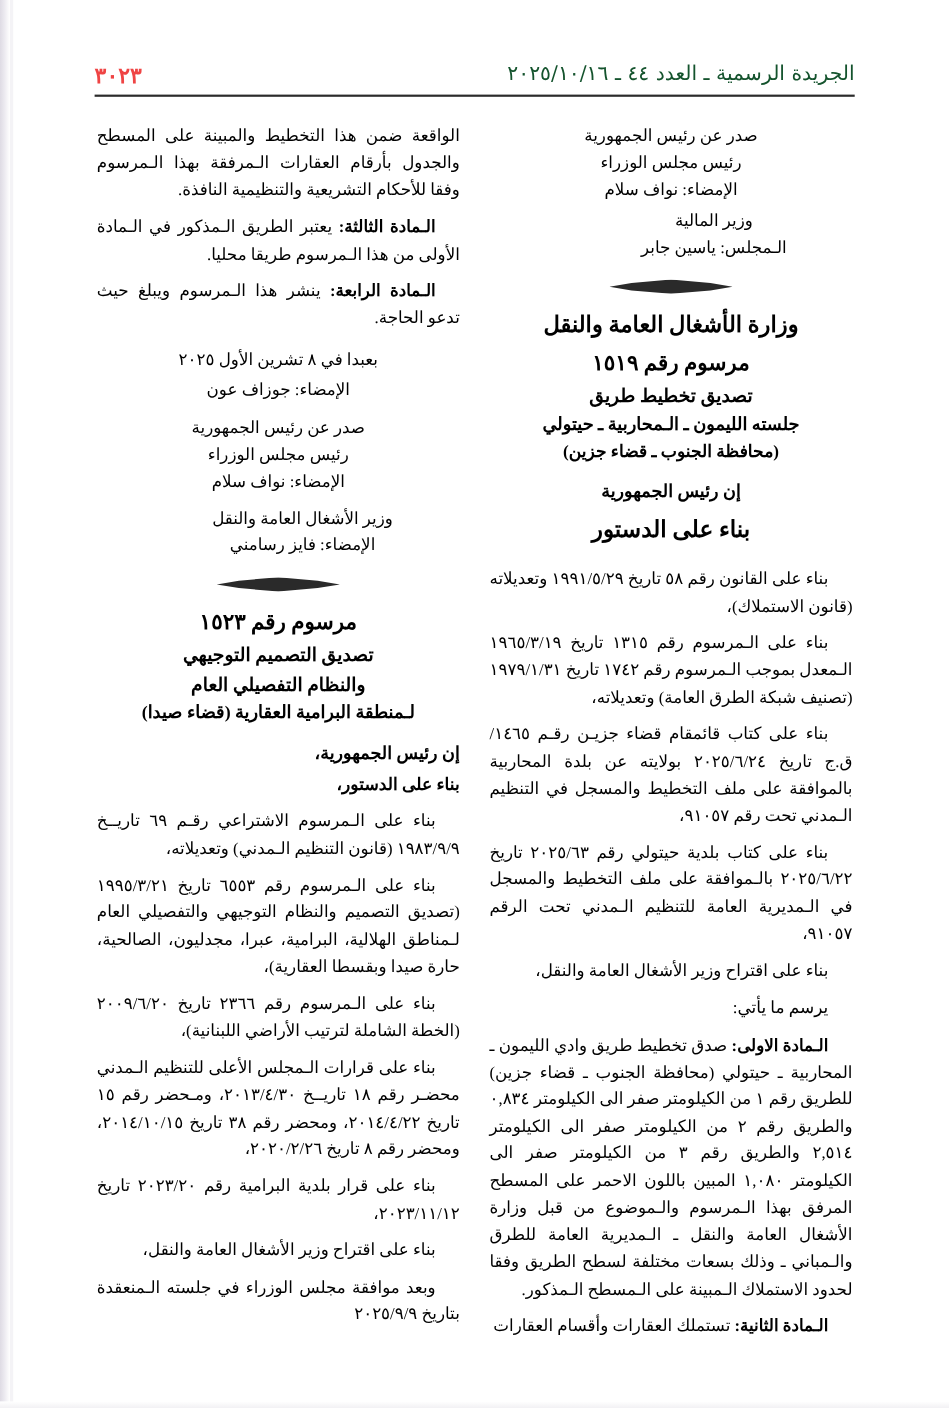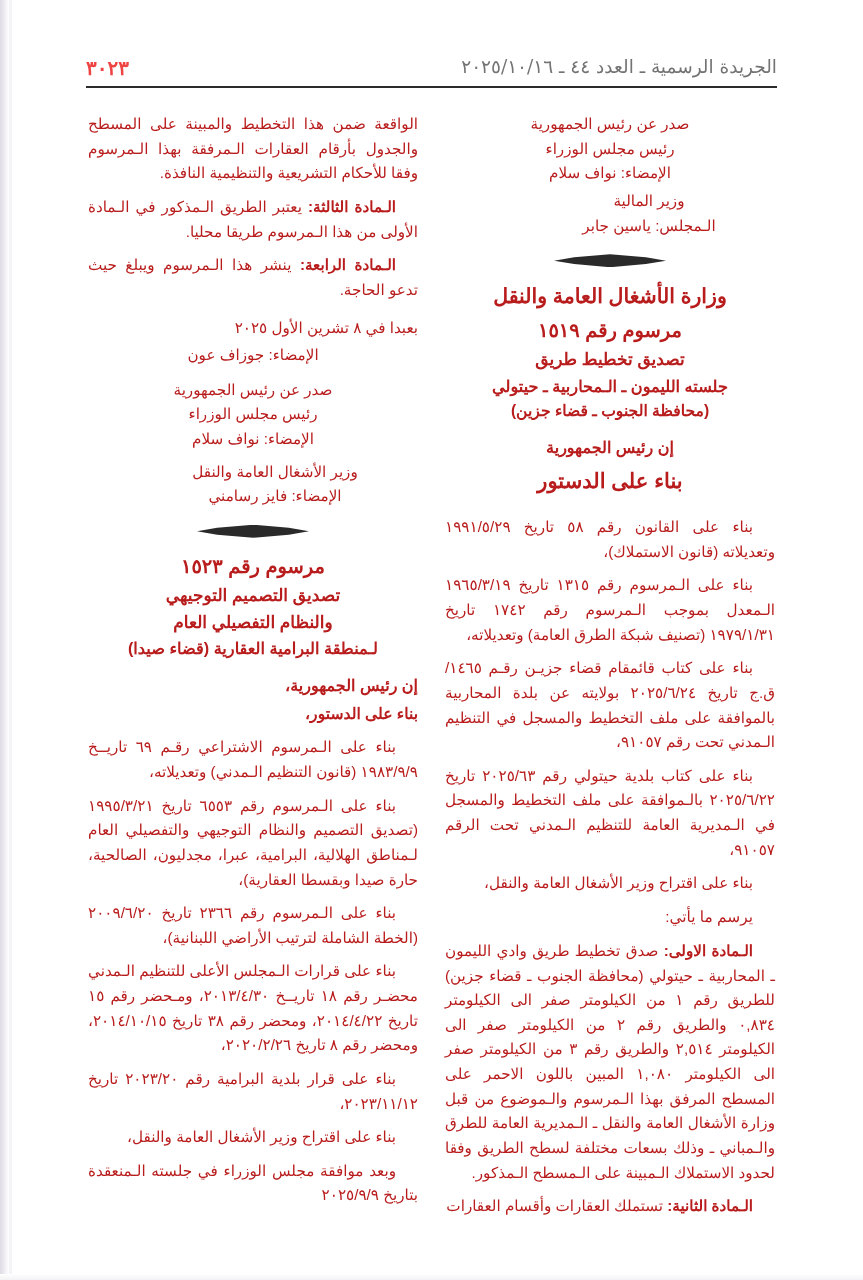--- a/index.html
+++ b/index.html
@@ -53,21 +53,21 @@
     height: 34px;
   }
   .masthead-title {
     position: absolute;
     right: 0;
     top: 0;
     font-size: 18.5px;
     font-family: "DejaVu Serif", "Liberation Serif", serif;
     letter-spacing: 0;
     white-space: nowrap;
-    color: #737373;
+    color: #14532d;
   }
   .masthead-pageno {
     position: absolute;
     left: 0;
     top: 0;
     font-size: 20px;
     font-weight: bold;
     font-family: "DejaVu Serif", "Liberation Serif", serif;
     letter-spacing: 1px;
     color: #ef4444;
@@ -79,45 +79,45 @@
     right: 0;
     height: 0;
     border-top: 2.2px solid #2b2b2b;
   }
 
   
   .col {
     position: absolute;
     top: 112px;
     width: 330px;
-    font-family: Liberation Sans, sans-serif;
+    font-family: Liberation Serif, serif;
     font-size: 15.2px;
     line-height: 1.62;
-    color: #b91c1c;
+    color: #000000;
   }
   .col-right { right: 88px; }
   .col-left  { left: 88px; }
 
   p.para {
     margin: 0 0 9px 0;
     text-align: justify;
     text-justify: inter-word;
     text-indent: 22px;
   }
   p.para.noindent { text-indent: 0; }
 
   .sig-block {
     margin: 0 0 3px 0;
     text-align: center;
     text-indent: 0;
     line-height: 1.62;
   }
   .sig-line { margin: 0; }
   .sig-indent-left { padding-left: 78px; }
-  .date-line { text-align: right; margin: 0 0 2px 0; }
+  .date-line { text-align: center; margin: 0 0 2px 0; }
 
   .art-label {
     font-weight: bold;
     letter-spacing: -0.2px;
   }
 
   
   .ornament {
     margin: 16px auto 14px auto;
     width: 112px;

